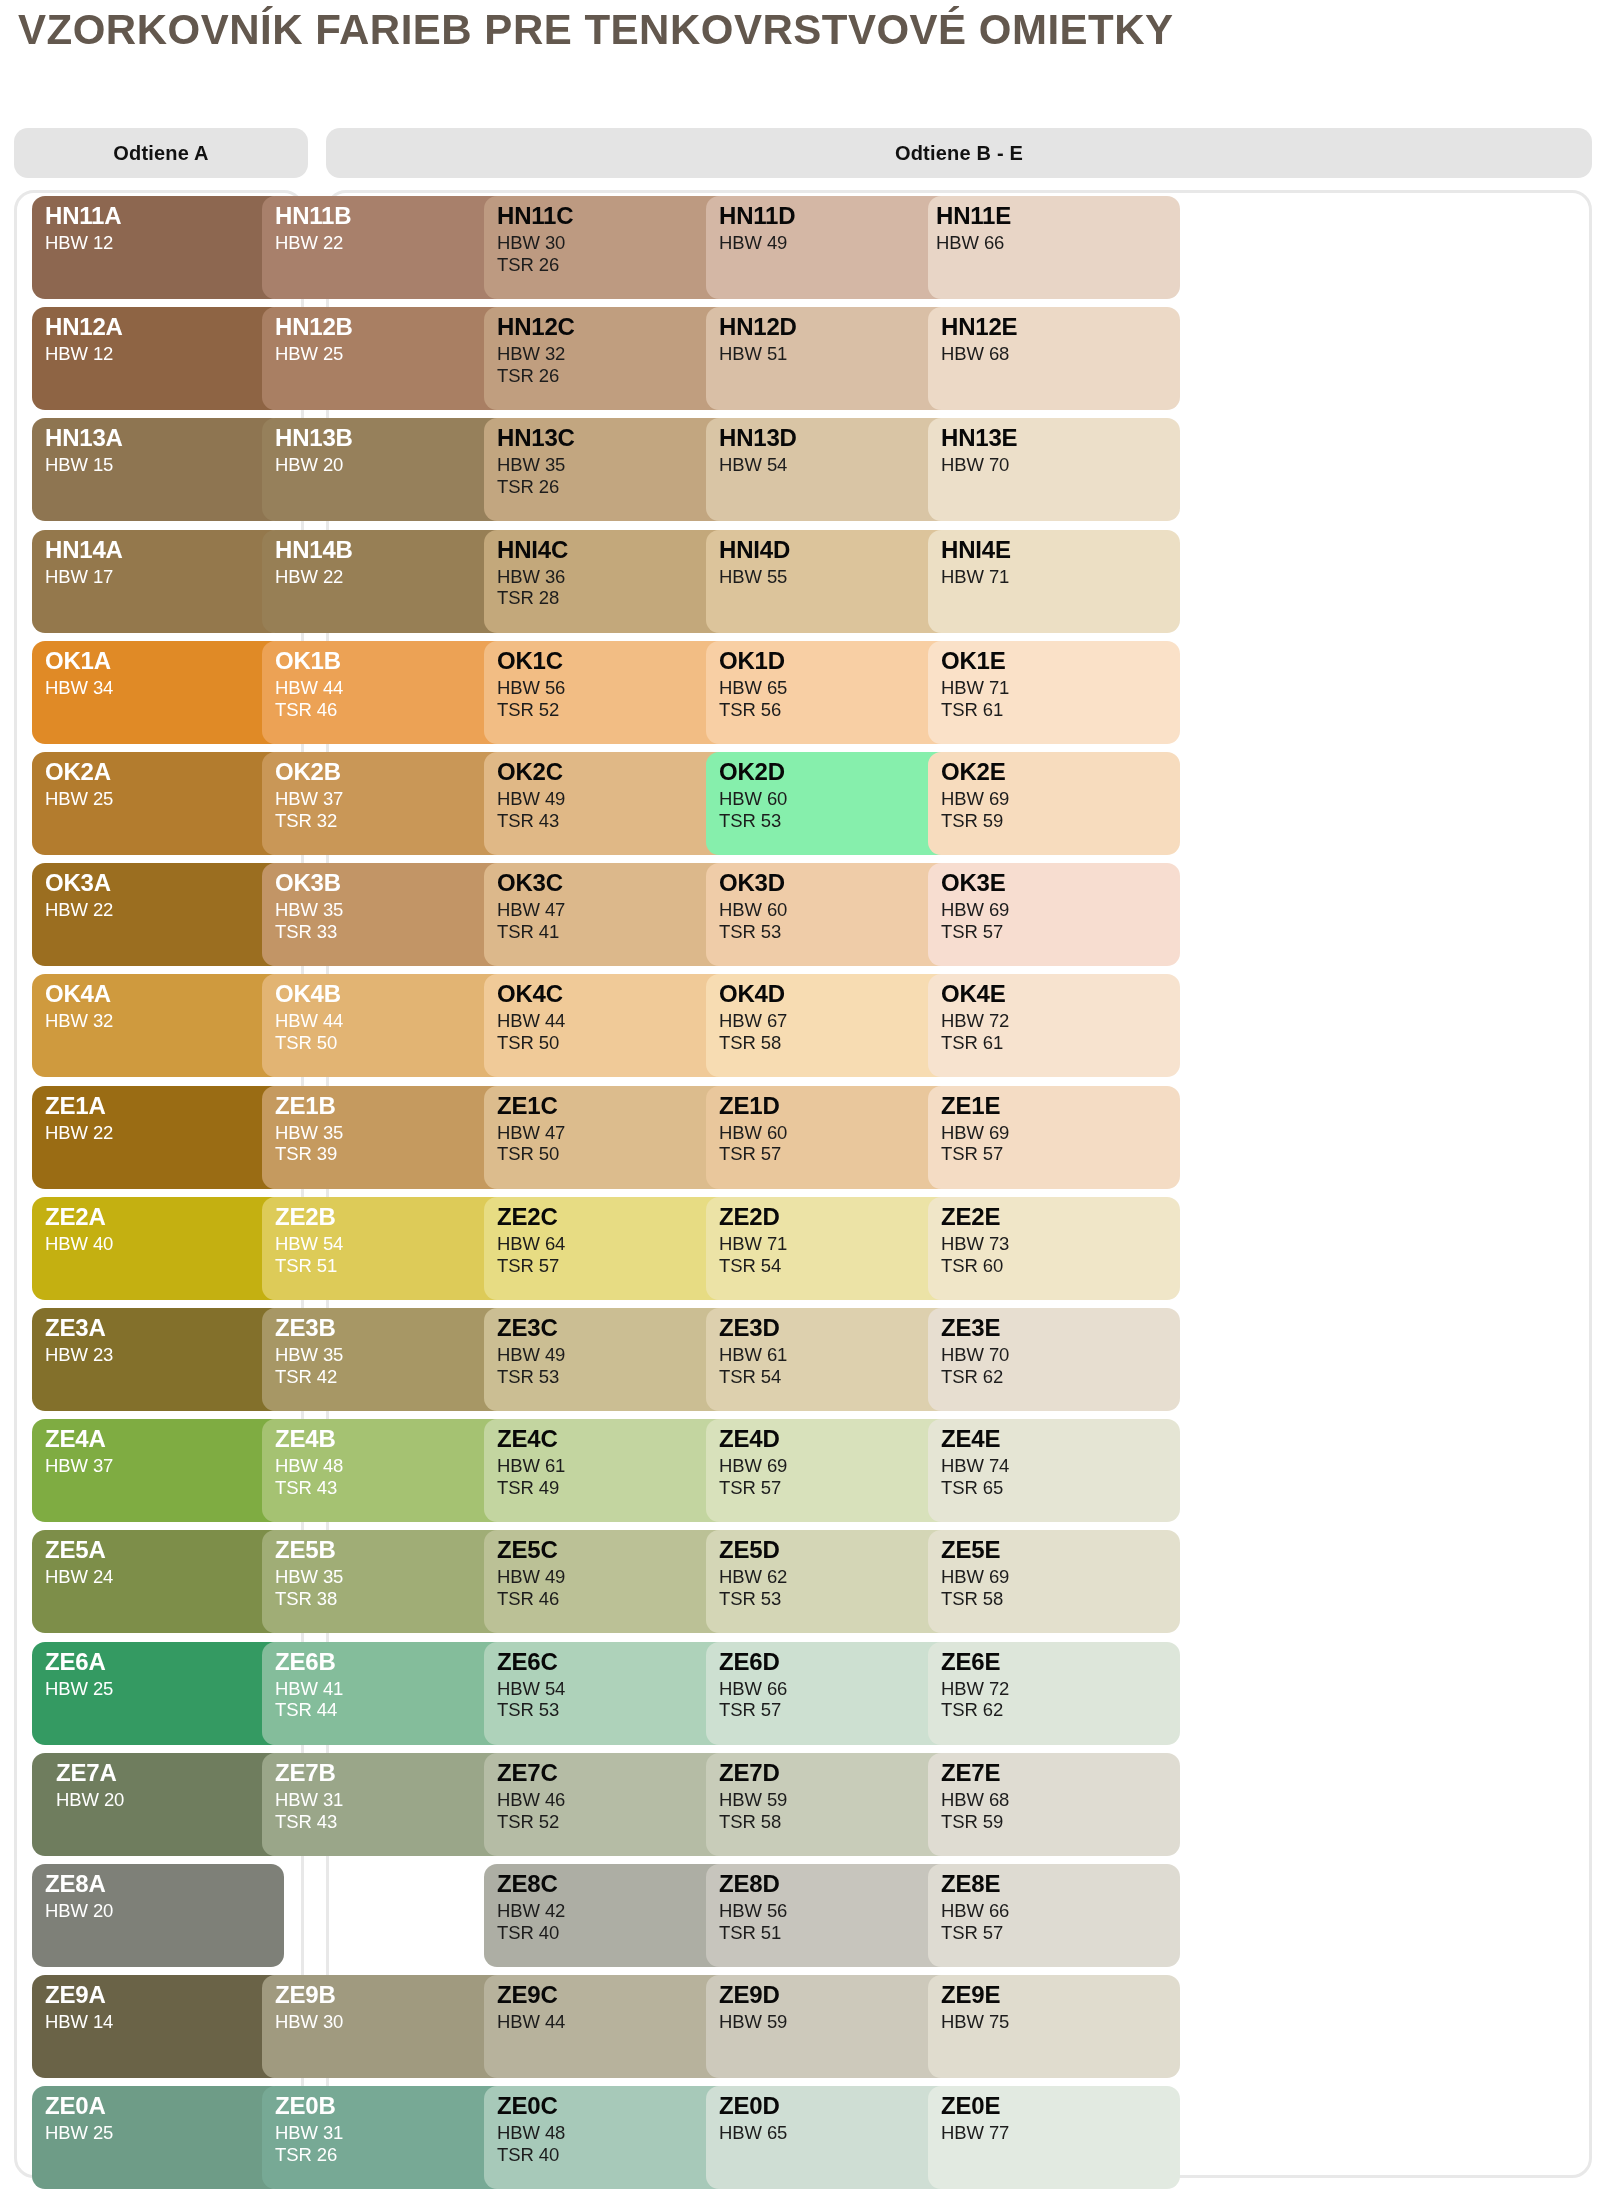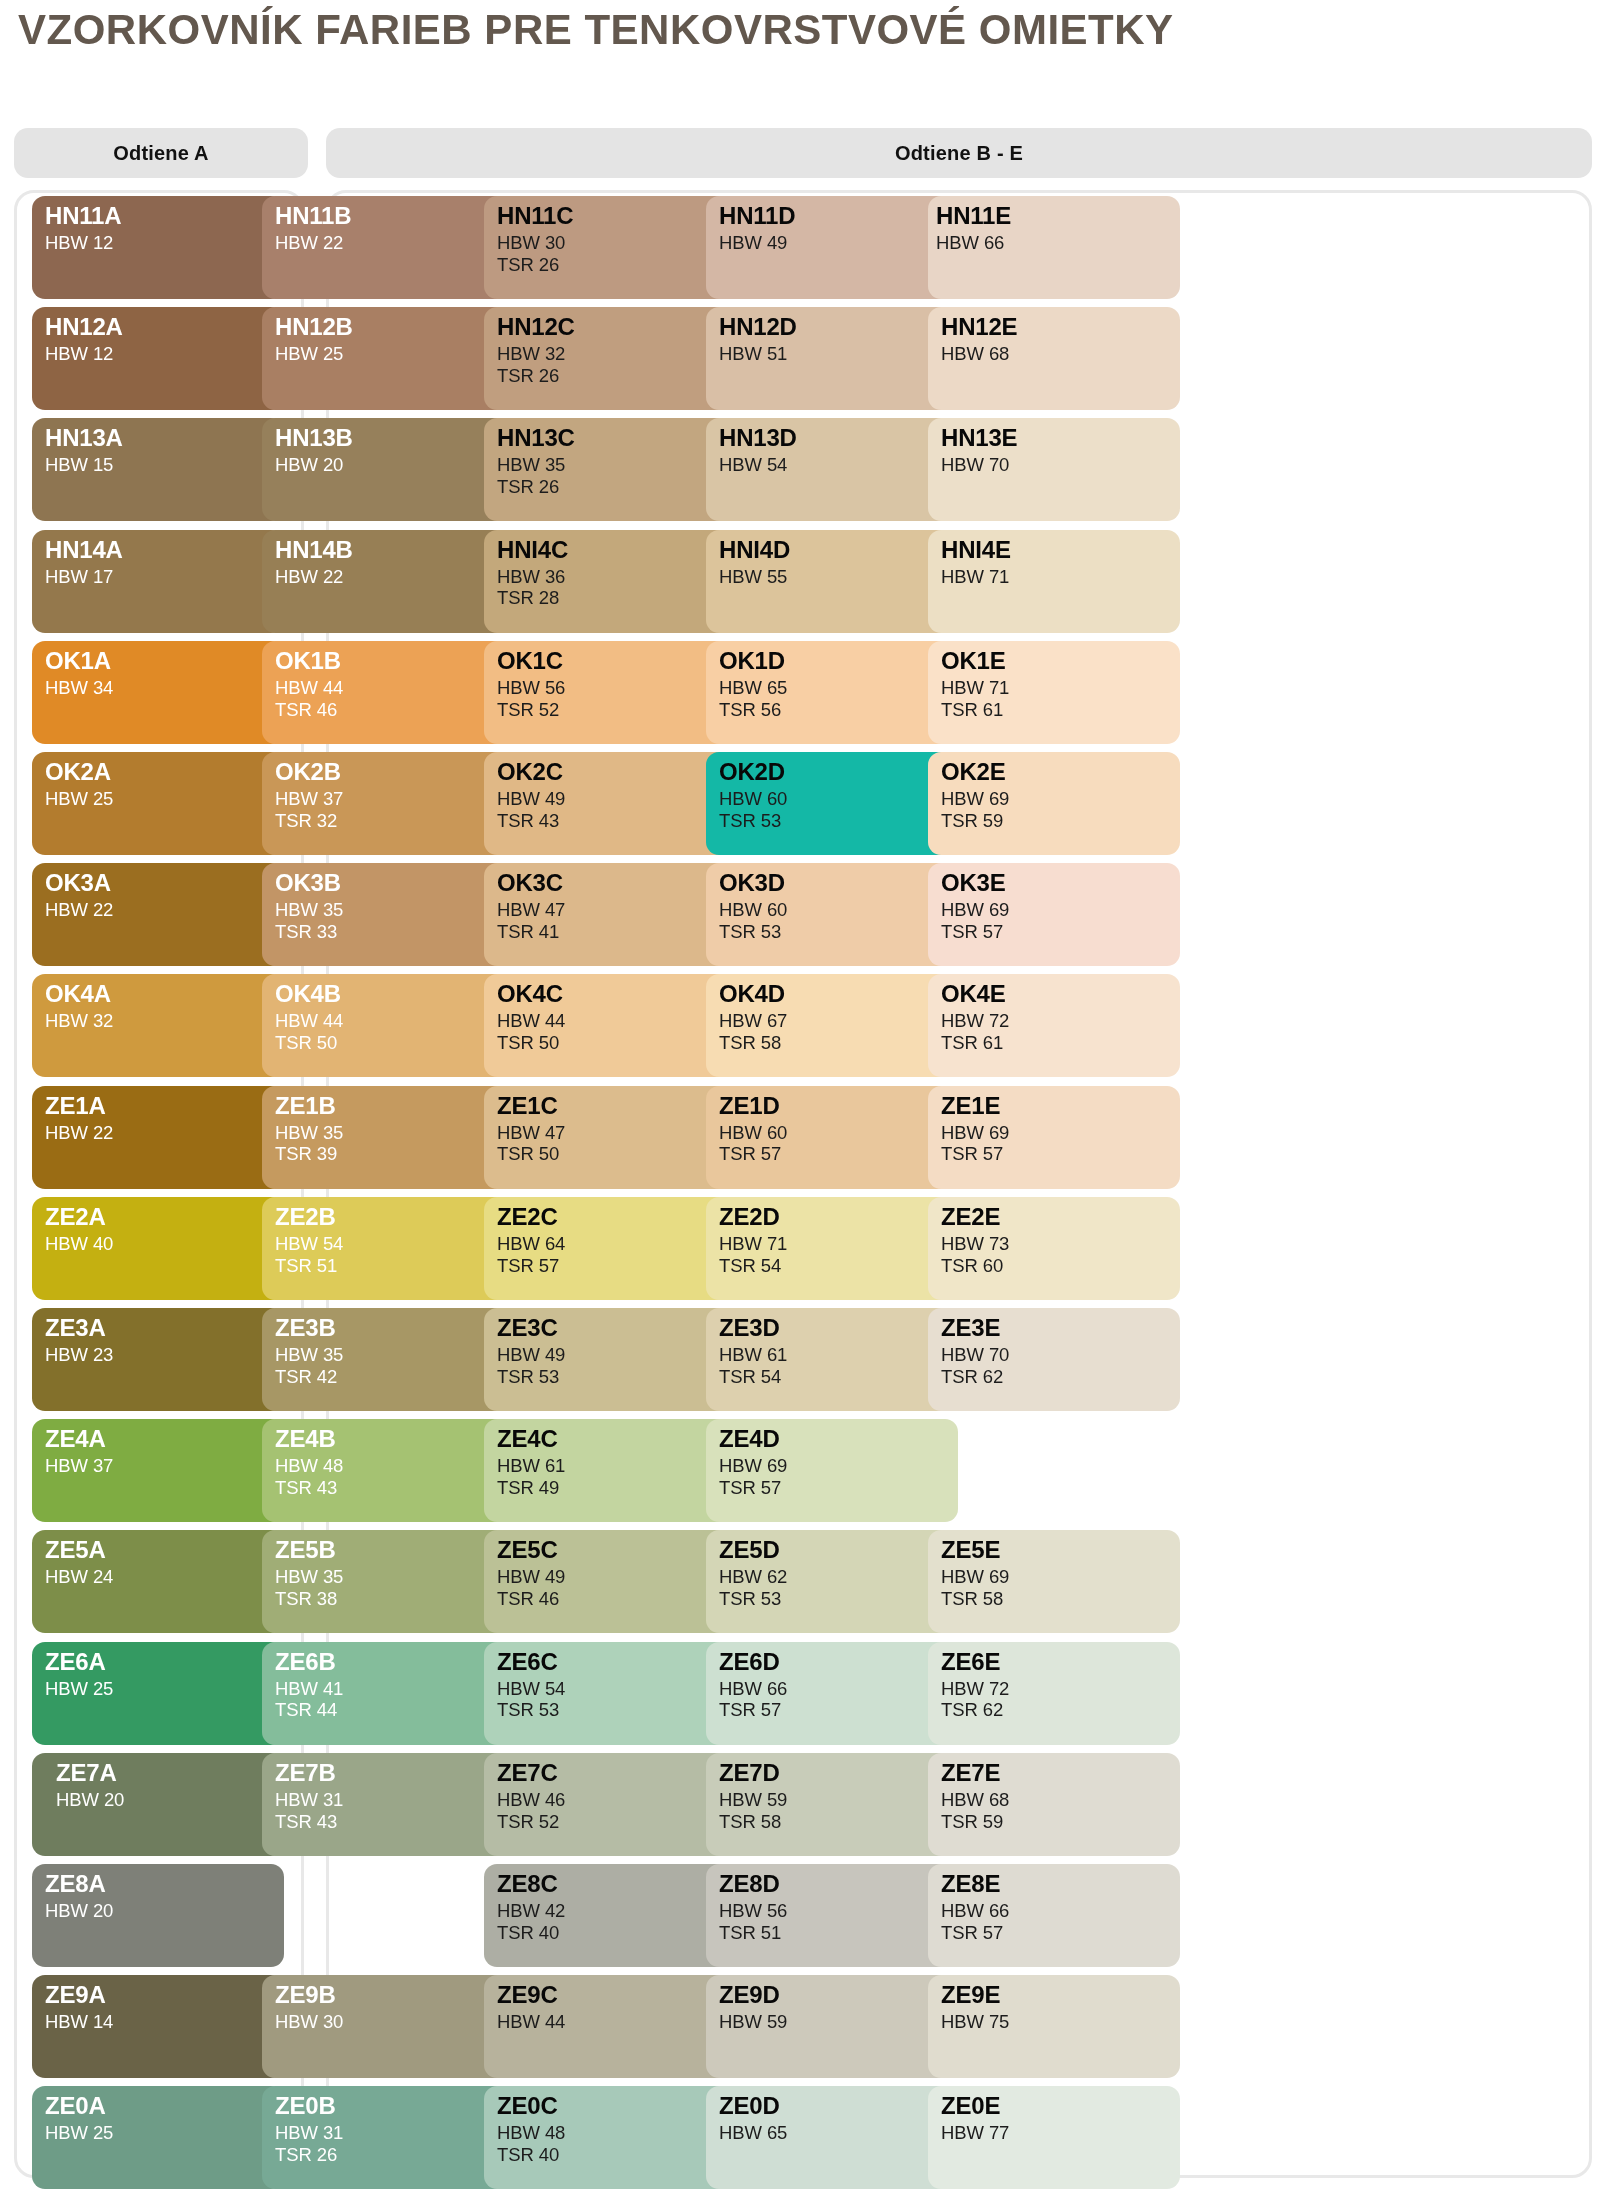--- a/index.html
+++ b/index.html
@@ -251,21 +251,21 @@
       <div class="swatch light-txt" style="left: 248px; top: 562px; background: rgb(201, 151, 87);">
         <span class="code">OK2B</span>
         <span class="hbw">HBW 37</span>
         <span class="tsr">TSR 32</span>
       </div>
       <div class="swatch dark-txt" style="left: 470px; top: 562px; background: rgb(224, 184, 134);">
         <span class="code">OK2C</span>
         <span class="hbw">HBW 49</span>
         <span class="tsr">TSR 43</span>
       </div>
-      <div class="swatch dark-txt" style="left: 692px; top: 562px; background: #14b8a6;">
+      <div class="swatch dark-txt" style="left: 692px; top: 562px; background: #86efac;">
         <span class="code">OK2D</span>
         <span class="hbw">HBW 60</span>
         <span class="tsr">TSR 53</span>
       </div>
       <div class="swatch dark-txt" style="left: 914px; top: 562px; background: rgb(247, 220, 190);">
         <span class="code">OK2E</span>
         <span class="hbw">HBW 69</span>
         <span class="tsr">TSR 59</span>
       </div>
       <div class="swatch light-txt" style="left: 18px; top: 673.2px; background: rgb(155, 110, 32);">
@@ -400,20 +400,25 @@
       <div class="swatch dark-txt" style="left: 470px; top: 1229.2px; background: rgb(195, 213, 160);">
         <span class="code">ZE4C</span>
         <span class="hbw">HBW 61</span>
         <span class="tsr">TSR 49</span>
       </div>
       <div class="swatch dark-txt" style="left: 692px; top: 1229.2px; background: rgb(216, 225, 187);">
         <span class="code">ZE4D</span>
         <span class="hbw">HBW 69</span>
         <span class="tsr">TSR 57</span>
       </div>
+      <div class="swatch dark-txt" style="left: 914px; top: 1229.2px; background: rgb(229, 229, 212);">
+        <span class="code">ZE4E</span>
+        <span class="hbw">HBW 74</span>
+        <span class="tsr">TSR 65</span>
+      </div>
       <div class="swatch light-txt" style="left: 18px; top: 1340.4px; background: rgb(125, 142, 73);">
         <span class="code">ZE5A</span>
         <span class="hbw">HBW 24</span>
       </div>
       <div class="swatch light-txt" style="left: 248px; top: 1340.4px; background: rgb(160, 173, 118);">
         <span class="code">ZE5B</span>
         <span class="hbw">HBW 35</span>
         <span class="tsr">TSR 38</span>
       </div>
       <div class="swatch dark-txt" style="left: 470px; top: 1340.4px; background: rgb(187, 193, 150);">

